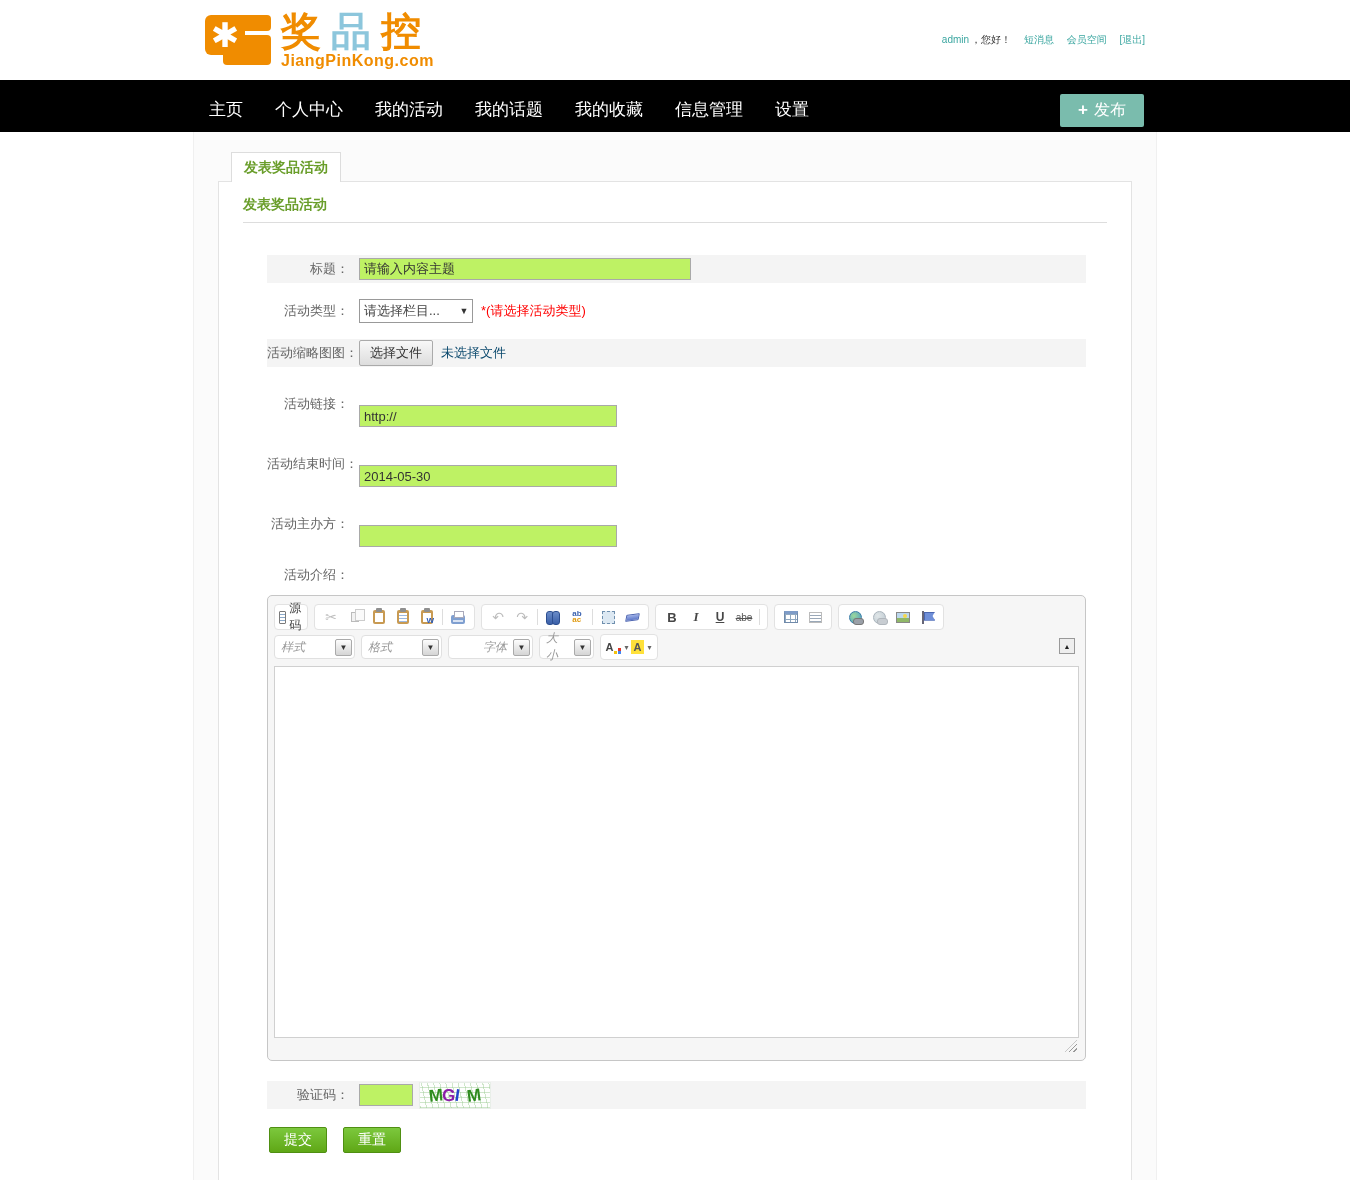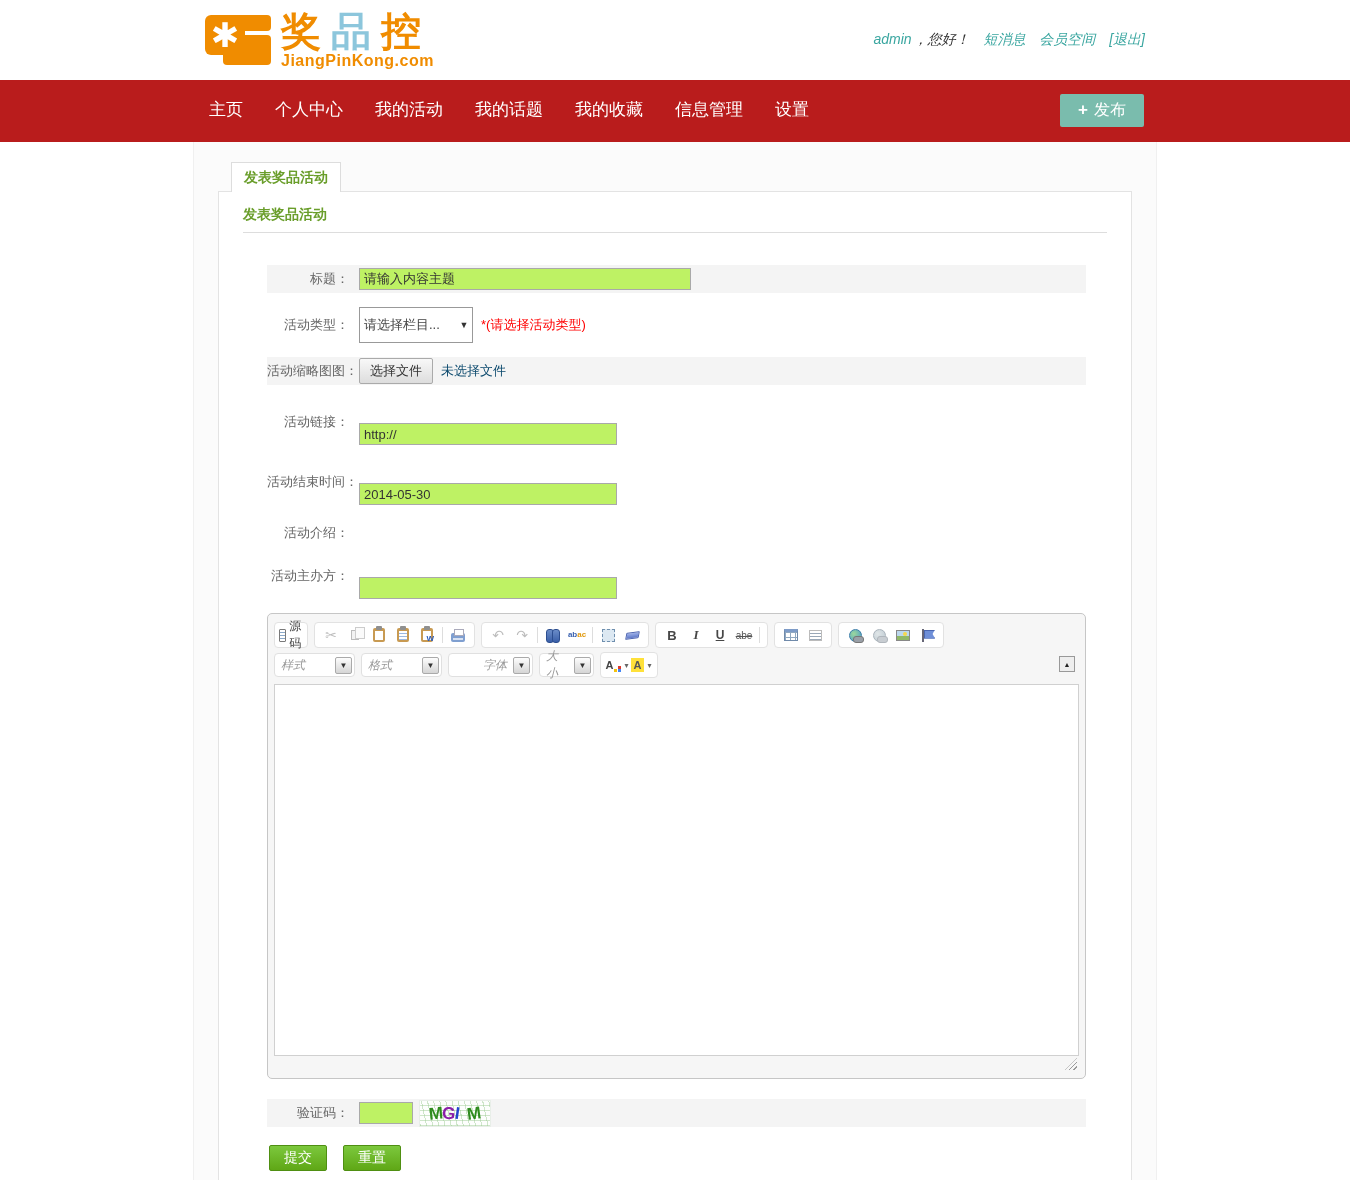--- a/index.html
+++ b/index.html
@@ -12,27 +12,27 @@
   .header-inner { width:964px; margin:0 auto; height:80px; display:flex; align-items:center; justify-content:space-between; }
   .logo { display:flex; align-items:center; padding-left:12px; }
   .gift { position:relative; width:66px; height:54px; margin-right:10px; }
   .gift .lid { position:absolute; top:2px; left:18px; width:48px; height:16px; background:#F08C00; border-radius:4px; }
   .gift .boxb { position:absolute; top:22px; left:18px; width:48px; height:30px; background:#F08C00; border-radius:4px; }
   .gift .bow { position:absolute; top:2px; left:0; width:40px; height:40px; background:#F08C00; border-radius:6px; color:#fff; font-size:34px; line-height:40px; text-align:center; font-weight:bold; }
   .logo-text { line-height:1; }
   .logo-chars { font-size:40px; font-weight:bold; letter-spacing:10px; }
   .lc-o { color:#F08C00; } .lc-b { color:#8CC6DC; }
   .logo-domain { color:#F08C00; font-weight:bold; font-size:16px; margin-top:2px; letter-spacing:.5px; }
-  .user-links { font-size:14px; padding-right:12px;font-style:italic; }
+  .user-links { font-size:10px; padding-right:12px; }
   .user-links a { color:#3AA6A0; text-decoration:none; margin-left:10px; cursor:pointer; }
   .user-links .uname { color:#3AA6A0; margin-left:0; }
   .user-links .greet { color:#333; margin-left:2px; }
 
   
-  .nav { height:62px; background:#b91c1c; }
+  .nav { height:52px; background:#000000; }
   .nav-inner { width:964px; margin:0 auto; height:60px; display:flex; align-items:center; }
   .nav-item { color:#fff; font-size:17px; padding:0 16px; line-height:60px; text-decoration:none; cursor:pointer; }
   .publish-btn { margin-left:auto; margin-right:13px; background:#7ABCAD; color:#fff; font-size:16px;
     padding:6px 18px; border-radius:2px; cursor:pointer; border:none; display:flex; align-items:center; gap:6px; }
   .publish-btn .plus { font-size:17px; font-weight:bold; }
 
   
   .wrapper { width:964px; margin:0 auto; background:#FBFBFB; border-left:1px solid #F0F0F0; border-right:1px solid #F0F0F0; padding:20px 0 8px 0; min-height:992px; }
   .tabs { margin-left:37px; display:flex; }
   .tab { background:#FFF; border:1px solid #DDD; border-bottom:none; color:#6A9E2B; font-weight:bold; font-size:14px; padding:6px 12px 5px; position:relative; z-index:2; margin-bottom:-1px; cursor:pointer; }
@@ -40,21 +40,21 @@
   .panel-heading { color:#6A9E2B; font-weight:bold; font-size:14px; padding:2px 0 8px; }
   .panel-hr { border:none; border-top:1px solid #DDD; margin-bottom:32px; }
 
   
   .form-row { display:flex; align-items:center; width:819px; margin:0 0 14px 24px; min-height:28px; }
   .form-row.alt { background:#F4F4F4; }
   .flabel { width:92px; flex-shrink:0; text-align:right; color:#666; padding-right:10px; white-space:nowrap; }
   input.txt { border:1px solid #A9A9A9; height:22px; padding:2px 4px; font-size:13px; color:#333;
     font-family:"Liberation Sans","DejaVu Sans",sans-serif; background:#bef264; }
   .w-title { width:332px; } .w-mid { width:258px;margin-top:24px; } .w-captcha { width:54px; height:20px; }
-  .select { width:114px; height:36px; border:1px solid #999; background:#fff; display:flex; align-items:center; cursor:pointer; }
+  .select { width:114px; height:24px; border:1px solid #999; background:#fff; display:flex; align-items:center; cursor:pointer; }
   .select .sel-text { flex:1; color:#444; padding:0 4px; font-size:13px; }
   .select .sel-arrow { width:16px; color:#333; font-size:9px; text-align:center; }
   .red-hint { color:#F00; margin-left:8px;text-align:right; }
   .file-btn { border:1px solid #AAA; background:linear-gradient(#F8F8F8,#DDD); padding:3px 10px; font-size:13px; color:#333; border-radius:2px; cursor:pointer; }
   .file-status { margin-left:8px; color:#0c4a6e; }
   .intro-label-row { margin-bottom:6px; }
 
   
   .editor { width:819px; margin:0 0 20px 24px; border:1px solid #C6C6C6; border-radius:5px; background:#F6F6F6; padding:6px; position:relative; }
   .tb-row { display:flex; align-items:center; flex-wrap:nowrap; padding:2px 0; gap:6px; }
@@ -87,21 +87,21 @@
   .i-clip::before { content:""; position:absolute; top:-2px; left:3px; width:6px; height:4px; background:#8F8F8F; border-radius:1px; }
   .i-clip::after { content:""; position:absolute; top:3px; left:2px; width:8px; height:9px; background:#FFF; }
   .i-clip.blue::after { background:repeating-linear-gradient(#FFF 0 2px, #9CB8E0 2px 3px); }
   .i-clip.word .w { position:absolute; z-index:2; bottom:-1px; right:-1px; font-size:8px; font-weight:bold; color:#2B5BB8; }
   .i-print { position:relative; width:14px; height:9px; background:#7F9FD0; border-radius:2px; margin-top:4px; }
   .i-print::before { content:""; position:absolute; top:-4px; left:3px; width:8px; height:5px; background:#FFF; border:1px solid #AAB; }
   .i-print::after { content:""; position:absolute; bottom:2px; left:2px; width:10px; height:2px; background:#D8E2F2; }
   .i-find { position:relative; width:14px; height:12px; }
   .i-find::before, .i-find::after { content:""; position:absolute; top:0; width:6px; height:12px; background:linear-gradient(#6A8CC8,#3A5FA8); border-radius:3px; border:1px solid #2C4E90; }
   .i-find::before { left:0; } .i-find::after { right:0; }
-  .i-replace { display:flex; line-height:6px; font-size:8px; font-weight:bold; }
+  .i-replace { display:flex; flex-direction:column; line-height:6px; font-size:8px; font-weight:bold; }
   .i-replace .r1 { color:#3A62B0; } .i-replace .r2 { color:#E09A10; }
   .i-selall { width:13px; height:13px; border:1px dashed #6F8FAE; background:#DCE8F2; }
   .i-eraser { width:13px; height:7px; background:linear-gradient(#9DB0E8,#5D77C8); border:1px solid #4A62B0; transform:skewX(-18deg) rotate(-8deg); border-radius:1px; }
   .i-table { width:14px; height:12px; border:1px solid #708AAA; border-top:3px solid #7E9CC8; background-color:#FFF;
     background-image:linear-gradient(#90A8C0 1px, transparent 1px), linear-gradient(90deg,#90A8C0 1px, transparent 1px);
     background-size:5px 5px; }
   .i-hr { width:13px; height:11px; border:1px solid #BBB; background:repeating-linear-gradient(#FFF 0 2px, #9AA8B8 2px 3px); }
   .i-globe { position:relative; width:13px; height:13px; border-radius:50%; background:radial-gradient(circle at 35% 35%, #9CD89C, #4898C8); border:1px solid #3A7CA8; }
   .i-globe::after { content:""; position:absolute; bottom:-2px; right:-3px; width:9px; height:5px; background:#9AA0A8; border-radius:3px; border:1px solid #777; }
   .i-globe.off { background:radial-gradient(circle at 35% 35%, #E0E6E8, #BCC8D0); border-color:#AAB4BC; }
@@ -209,27 +209,27 @@
     <div class="form-row">
       <span class="flabel">活动链接：</span>
       <input class="txt w-mid" value="http://" style="">
     </div>
 
     <div class="form-row">
       <span class="flabel">活动结束时间：</span>
       <input class="txt w-mid" value="2014-05-30" style="">
     </div>
 
-    <div class="form-row intro-label-row">
-      <span class="flabel">活动介绍：</span>
-    </div>
-
     <div class="form-row">
       <span class="flabel">活动主办方：</span>
       <input class="txt w-mid" value="" style="">
+    </div>
+
+    <div class="form-row intro-label-row">
+      <span class="flabel">活动介绍：</span>
     </div>
 
     <div class="editor">
       <div class="tb-row">
         <div class="tb-group">
           <span class="tb-btn">
               <span class="i-doc"></span>
               <span class="src-label">源码</span>
             </span>
         </div>

